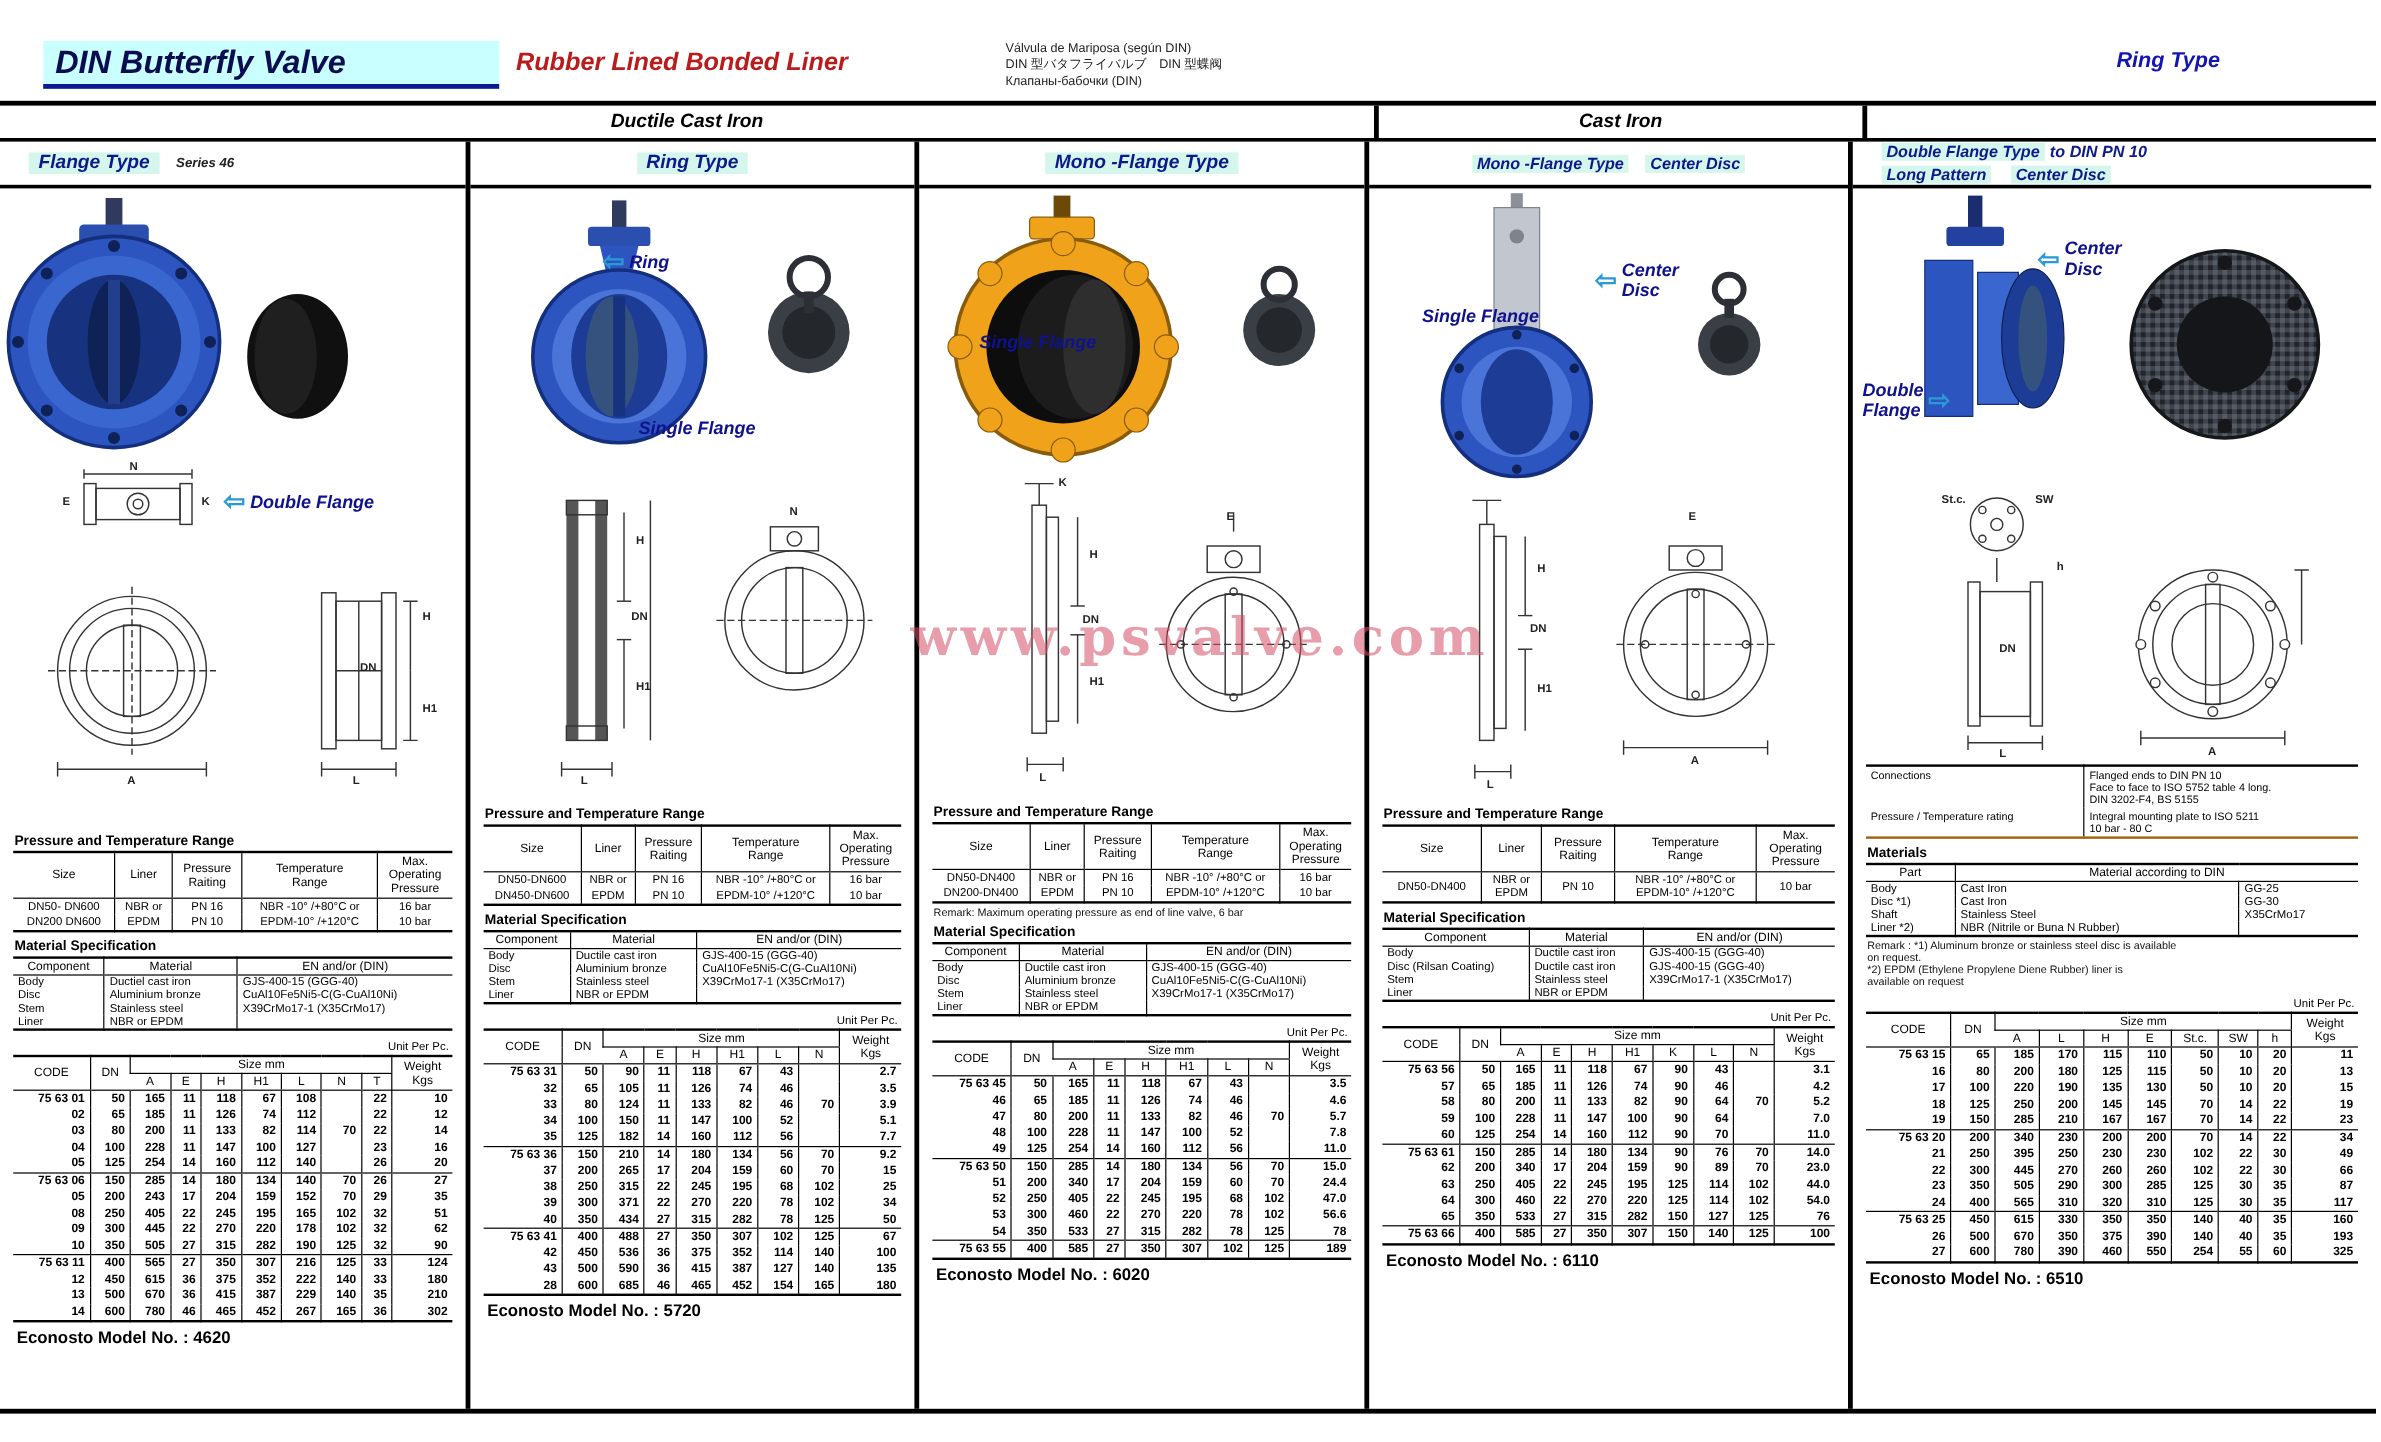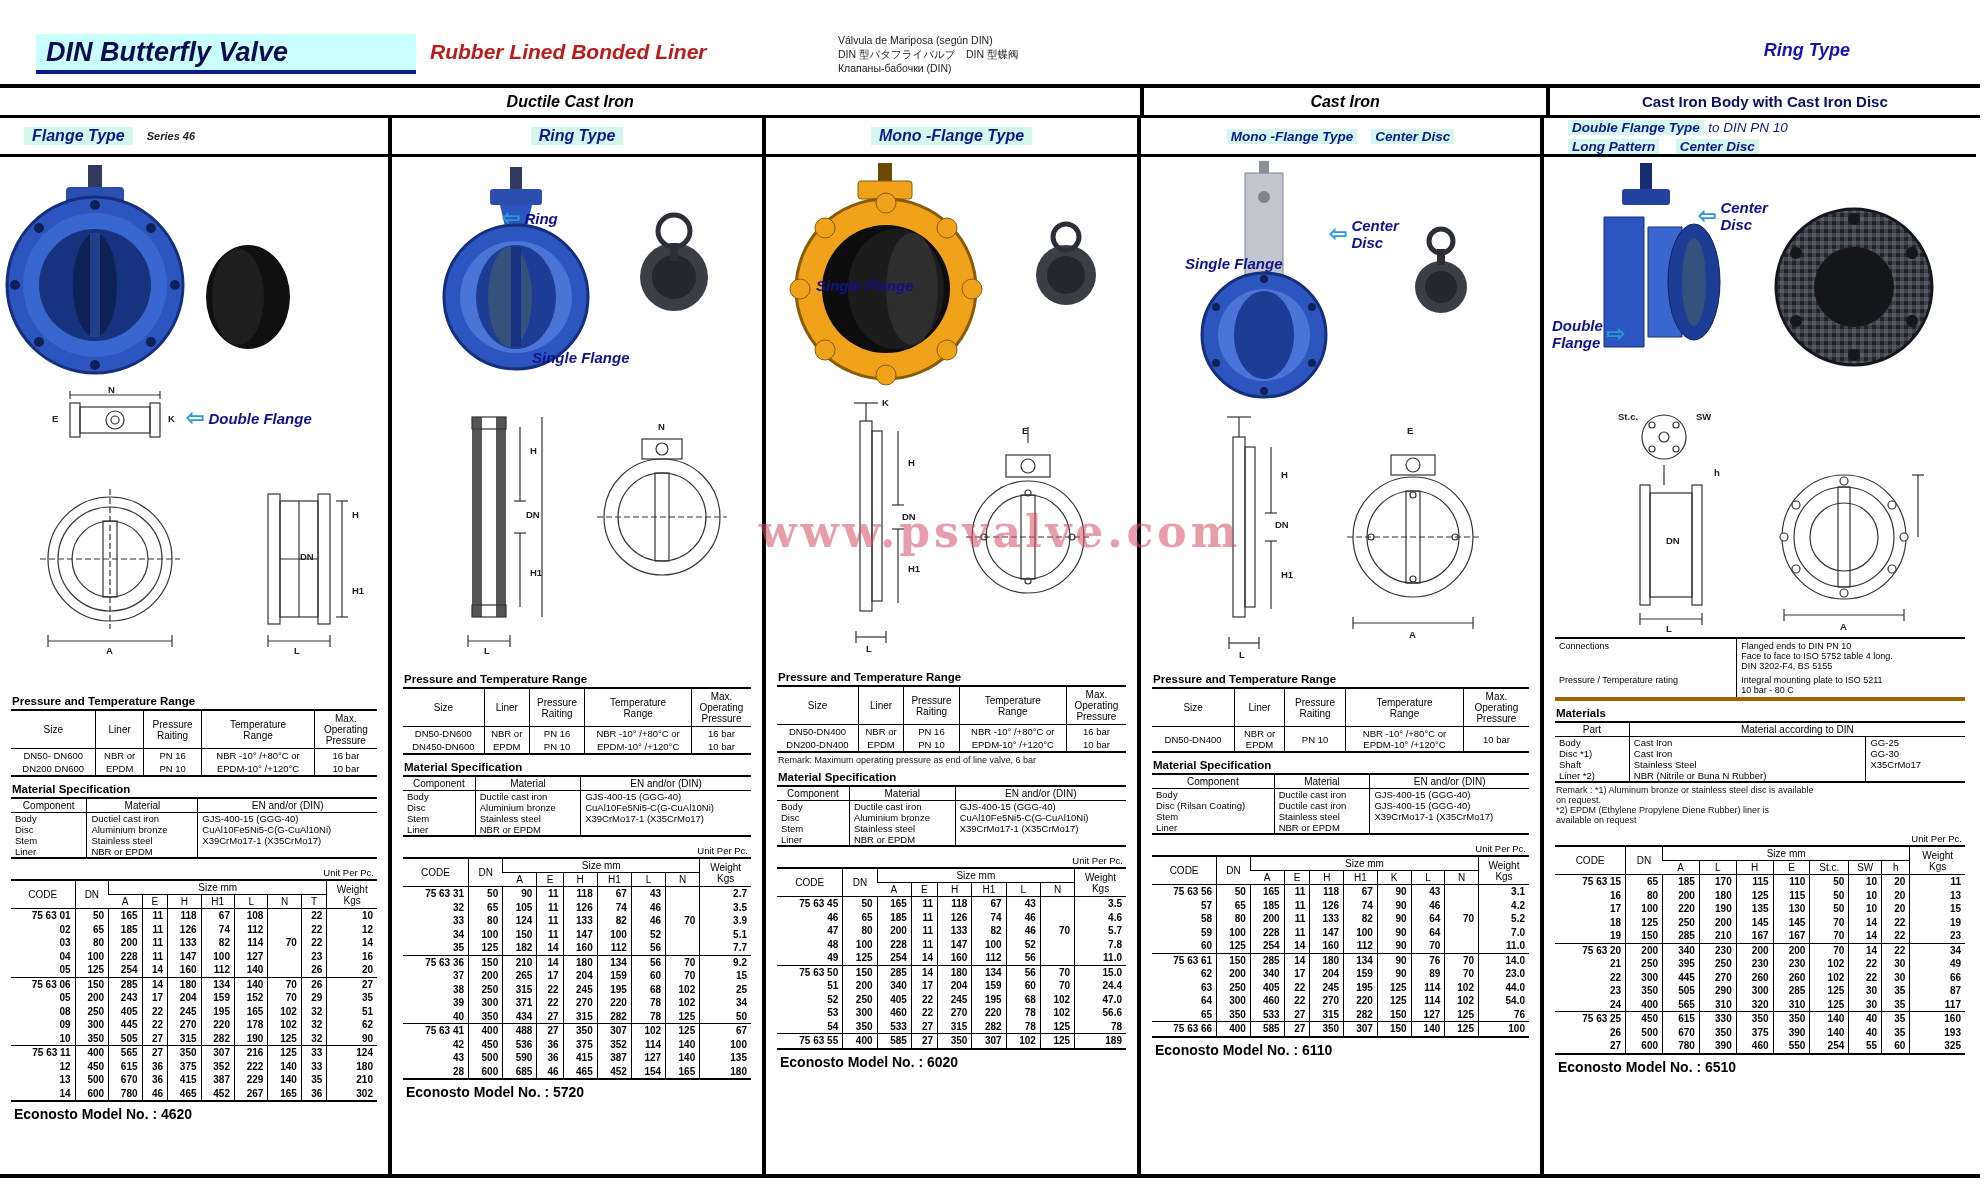--- a/index.html
+++ b/index.html
@@ -26,21 +26,21 @@
   .col1{width:392px;border-right:4px solid #000;}
   .col2{width:374px;border-right:4px solid #000;}
   .col3{width:375px;border-right:4px solid #000;}
   .col4{width:403px;border-right:4px solid #000;}
   .col5{width:432px;}
   .col-title{height:36px;border-bottom:3px solid #000;display:flex;align-items:center;
      padding-left:24px;gap:14px;}
   .col-title.two{flex-direction:column;align-items:flex-start;justify-content:center;gap:1px;}
   .hl{background:#d5f6ec;color:#0c1a8a;font-weight:bold;font-style:italic;font-size:16px;padding:0 8px;}
   .hl.small{font-size:13.5px;padding:0 4px;}
-  .plain-sm{font-size:13.5px;font-weight:normal;font-style:italic;color:#0c1a8a;}
+  .plain-sm{font-size:13.5px;font-weight:bold;font-style:italic;color:#0c1a8a;}
   .series{font-size:11px;font-weight:bold;color:#222;font-style:italic;}
   
   .art{position:relative;}
   .anno{position:absolute;display:flex;align-items:center;gap:4px;
         font-weight:bold;font-style:italic;color:#10128c;font-size:15px;white-space:nowrap;}
   .anno .arr{color:#2a9ad4;font-size:22px;font-weight:bold;font-style:normal;line-height:1;}
   .drawing{position:relative;}
   .dim{position:absolute;font-size:9.5px;color:#222;font-weight:bold;}
   .wm{position:absolute;left:600px;top:478px;width:800px;text-align:center;
       font-family:"DejaVu Serif",serif;font-size:44px;font-weight:bold;letter-spacing:4px;
@@ -51,21 +51,21 @@
   .ptable,.mtable,.stable,.ctable{width:calc(100% - 22px);margin:0 11px;}
   .ptable th,.ptable td,.mtable th,.mtable td,.ctable td{
       border-left:1px solid #000;font-size:9.5px;padding:1px 3px;text-align:center;white-space:pre-line;}
   .ptable th:first-child,.ptable td:first-child,.mtable th:first-child,.mtable td:first-child,
   .ctable td:first-child{border-left:none;}
   .ptable{border-top:2px solid #000;border-bottom:2px solid #000;}
   .ptable thead th{border-bottom:1.5px solid #000;font-weight:normal;font-size:10px;padding:2px 3px;}
   .mtable{border-top:2px solid #000;border-bottom:2px solid #000;}
   .mtable thead th{border-bottom:1.5px solid #000;font-weight:normal;font-size:10px;}
   .mtable td{text-align:left;padding:0 4px;}
-  .ctable{border-top:2px solid #000;border-bottom:4px solid #a16207;}
+  .ctable{border-top:2px solid #000;border-bottom:2px solid #a16207;}
   .ctable td{text-align:left;font-size:9px;vertical-align:top;padding:2px 4px;}
   .remark{font-size:9px;margin:2px 12px 0 12px;color:#111;}
   .unit{font-size:9.5px;text-align:right;margin:8px 14px 1px 0;}
   .stable{border-top:2px solid #000;border-bottom:2px solid #000;}
   .stable th{font-weight:normal;font-size:10px;border-left:1px solid #000;padding:1px 2px;
       border-bottom:1px solid #000;white-space:pre-line;}
   .stable th:first-child{border-left:none;}
   .stable td{font-size:10px;font-weight:bold;border-left:1px solid #000;padding:0 4px 0 2px;
       text-align:right;line-height:1.35;}
   .stable td:first-child{border-left:none;}
@@ -86,21 +86,20 @@
       <div>Válvula de Mariposa (según DIN)</div>
       <div>DIN 型バタフライバルブ　DIN 型蝶阀</div>
       <div>Клапаны-бабочки (DIN)</div>
     </div>
     <div class="corner">Ring Type</div>
   </div>
 
   <div class="bands">
     <div class="band">Ductile Cast Iron</div>
     <div class="band">Cast Iron</div>
-    <div class="band">Cast Iron Body with Cast Iron Disc</div>
   </div>
 
   <div class="wm">www.psvalve.com</div>
 
   <div class="cols">
 
     <div class="col col1">
       <div class="col-title">
         <span class="hl">Flange Type</span>
         <span class="series">Series 46</span>

